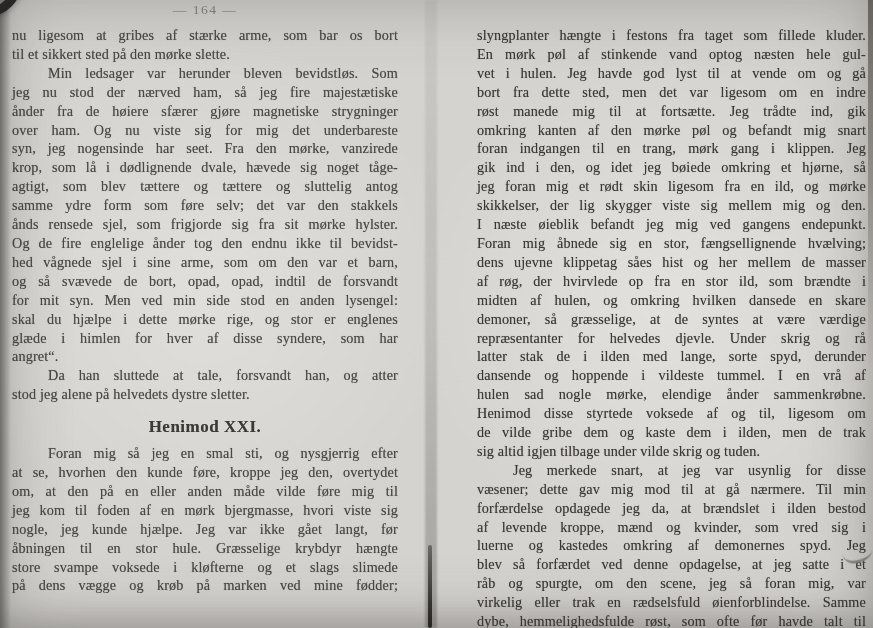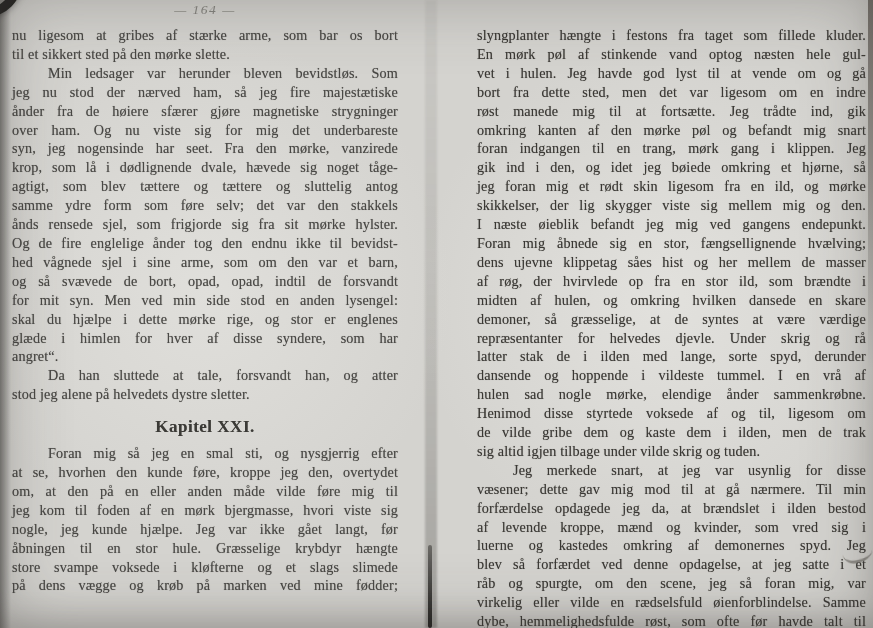--- a/index.html
+++ b/index.html
@@ -25,21 +25,21 @@
     position:absolute;inset:0;pointer-events:none;
     box-shadow: inset 0 0 70px rgba(62,60,56,.32), inset 0 -16px 28px -8px rgba(62,60,56,.22);
   }
   .page{position:absolute;top:0;height:628px;}
   .page-left{left:12px;width:386px;color:var(--ink-left);}
   .page-right{left:477px;width:389px;color:var(--ink-right);}
   .page-header{
     position:absolute;left:0;width:100%;text-align:center;
     font-size:13.5px;letter-spacing:1.5px;color:var(--header-ink);
   }
-  .page-left .page-header{top:2px;font-style:italic;}
+  .page-left .page-header{top:2px;}
   .page-right .page-header{top:-14px;color:#74736e;}
   .page-body{
     position:absolute;left:0;right:0;
     font-size:14.2px;line-height:18.9px;letter-spacing:.15px;
   }
   .page-left .page-body{top:26px;}
   .page-right .page-body{top:26px;}
   .line{
     text-align:justify;text-align-last:justify;
     text-shadow:0 0 .7px rgba(60,58,54,.5);
@@ -108,21 +108,21 @@
           <div class="line">og så svævede de bort, opad, opad, indtil de forsvandt</div>
           <div class="line">for mit syn.  Men ved min side stod en anden lysengel:</div>
           <div class="line">skal du hjælpe i dette mørke rige, og stor er englenes</div>
           <div class="line">glæde i himlen for hver af disse syndere, som har</div>
           <div class="line last">angret“.</div>
         </div>
         <div class="para indent">
           <div class="line first">Da han sluttede at tale, forsvandt han, og atter</div>
           <div class="line last">stod jeg alene på helvedets dystre sletter.</div>
         </div>
-        <div class="chapter-heading">Kapitel XXI.</div>
+        <div class="chapter-heading">Henimod XXI.</div>
         <div class="para indent">
           <div class="line first">Foran mig så jeg en smal sti, og nysgjerrig efter</div>
           <div class="line">at se, hvorhen den kunde føre, kroppe jeg den, overtydet</div>
           <div class="line">om, at den på en eller anden måde vilde føre mig til</div>
           <div class="line">jeg kom til foden af en mørk bjergmasse, hvori viste sig</div>
           <div class="line">nogle, jeg kunde hjælpe.  Jeg var ikke gået langt, før</div>
           <div class="line">åbningen til en stor hule.  Græsselige krybdyr hængte</div>
           <div class="line">store svampe voksede i kløfterne og et slags slimede</div>
           <div class="line">på dens vægge og krøb på marken ved mine fødder;</div>
         </div>
@@ -158,21 +158,21 @@
           <div class="line last">sig altid igjen tilbage under vilde skrig og tuden.</div>
         </div>
         <div class="para indent">
           <div class="line first">Jeg merkede snart, at jeg var usynlig for disse</div>
           <div class="line">væsener; dette gav mig mod til at gå nærmere.  Til min</div>
           <div class="line">forfærdelse opdagede jeg da, at brændslet i ilden bestod</div>
           <div class="line">af levende kroppe, mænd og kvinder, som vred sig i</div>
           <div class="line">luerne og kastedes omkring af demonernes spyd.  Jeg</div>
           <div class="line">blev så forfærdet ved denne opdagelse, at jeg satte i et</div>
           <div class="line">råb og spurgte, om den scene, jeg så foran mig, var</div>
-          <div class="line">virkelig eller vilde en rædselsfuld øienforblindelse.  Samme</div>
+          <div class="line">virkelig eller trak en rædselsfuld øienforblindelse.  Samme</div>
           <div class="line">dybe, hemmelighedsfulde røst, som ofte før havde talt til</div>
         </div>
       </div>
   </div>
 
   <div class="gutter"></div>
   <div class="gutter-line"></div>
   <div class="edge-left"></div>
   <div class="corner-clip"></div>
   <div class="edge-right"></div>

